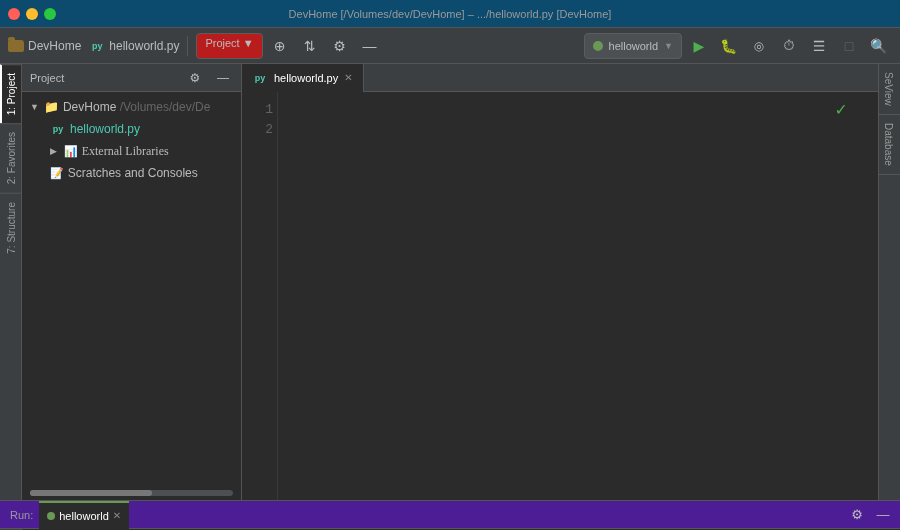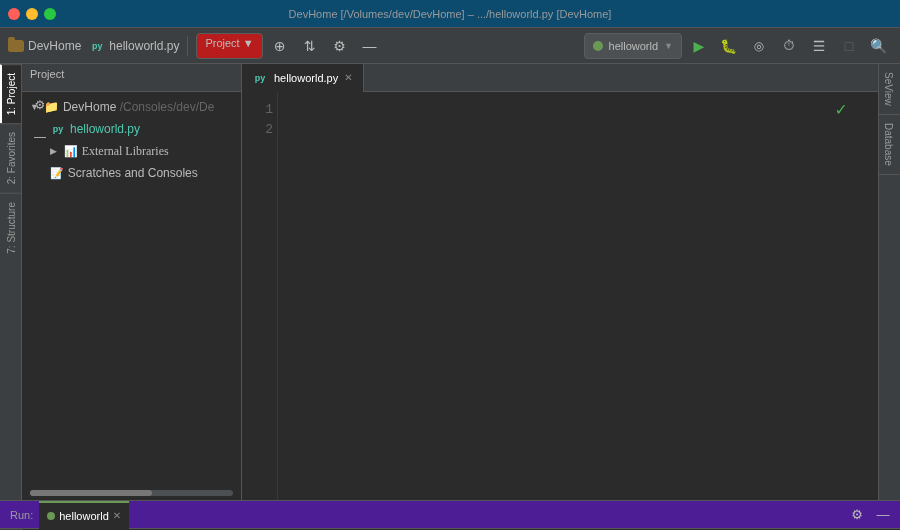--- a/index.html
+++ b/index.html
@@ -156,25 +156,24 @@
       width: 220px;
       background: #2b2b2b;
       border-right: 1px solid #555;
       display: flex;
       flex-direction: column;
     }
     .project-header {
       background: #3c3f41;
       padding: 4px 8px;
       display: flex;
-      align-items: flex-start;
-      gap: 18px;
+      align-items: center;
+      gap: 8px;
       border-bottom: 1px solid #555;
       height: 28px;
-      flex-direction: column;
     }
     .project-header-title {
       color: #bbb;
       font-size: 11px;
       flex: 1;
     }
     .project-tree {
       flex: 1;
       overflow: hidden;
       padding: 4px 0;
@@ -413,21 +412,21 @@
     <div class="project-header">
       <span class="project-header-title">Project</span>
       <div class="action-icon" style="font-size:12px;width:20px;height:20px;">⚙</div>
       <div class="action-icon" style="font-size:12px;width:20px;height:20px;">—</div>
     </div>
     <div class="project-tree">
 
       <div class="tree-item">
         <span class="chevron open"></span>
         <span style="color:#8a6c2f;">📁</span>
-        <span style="color:#bbb;">DevHome <span style="color:#666;">/Consoles/dev/De</span></span>
+        <span style="color:#bbb;">DevHome <span style="color:#666;">/Volumes/dev/De</span></span>
       </div>
 
       <div class="tree-item">
         <span class="indent"></span>
         <span class="file-icon py-icon">py</span>
         <span style="color:#4ec9b0;">helloworld.py</span>
       </div>
 
       <div class="tree-item">
         <span class="indent"></span>

